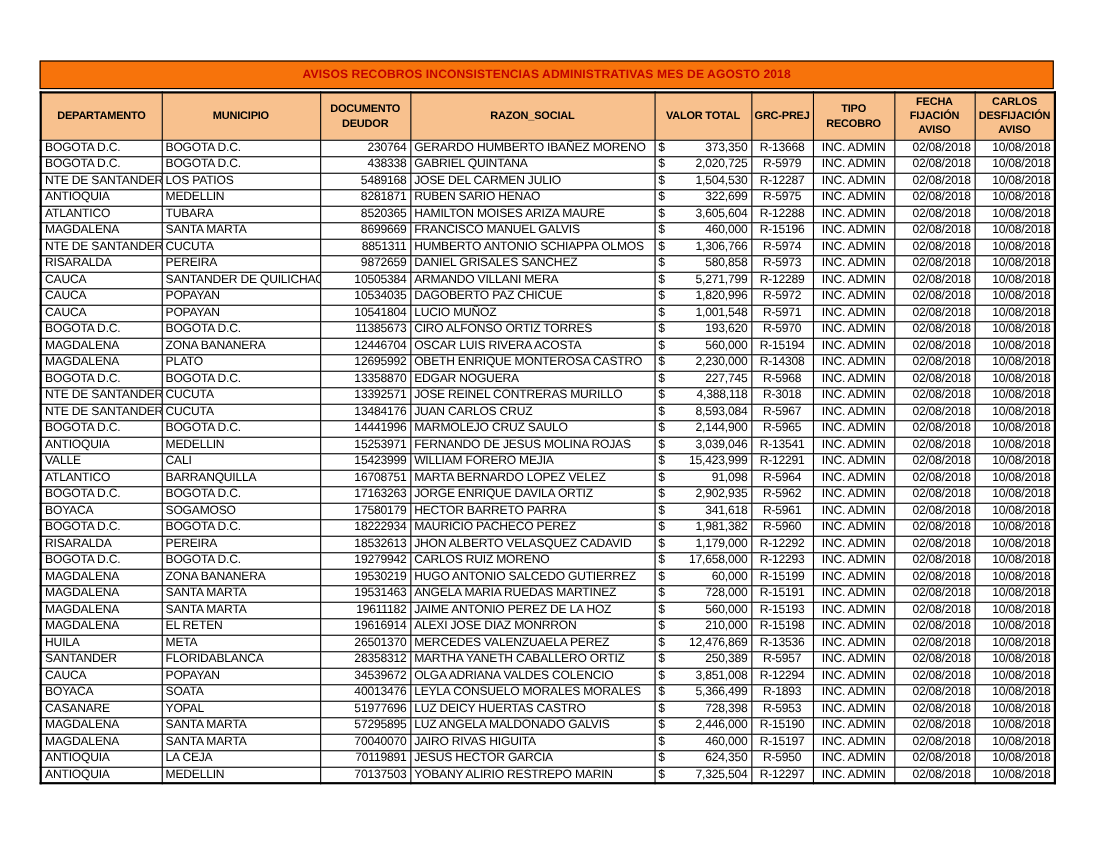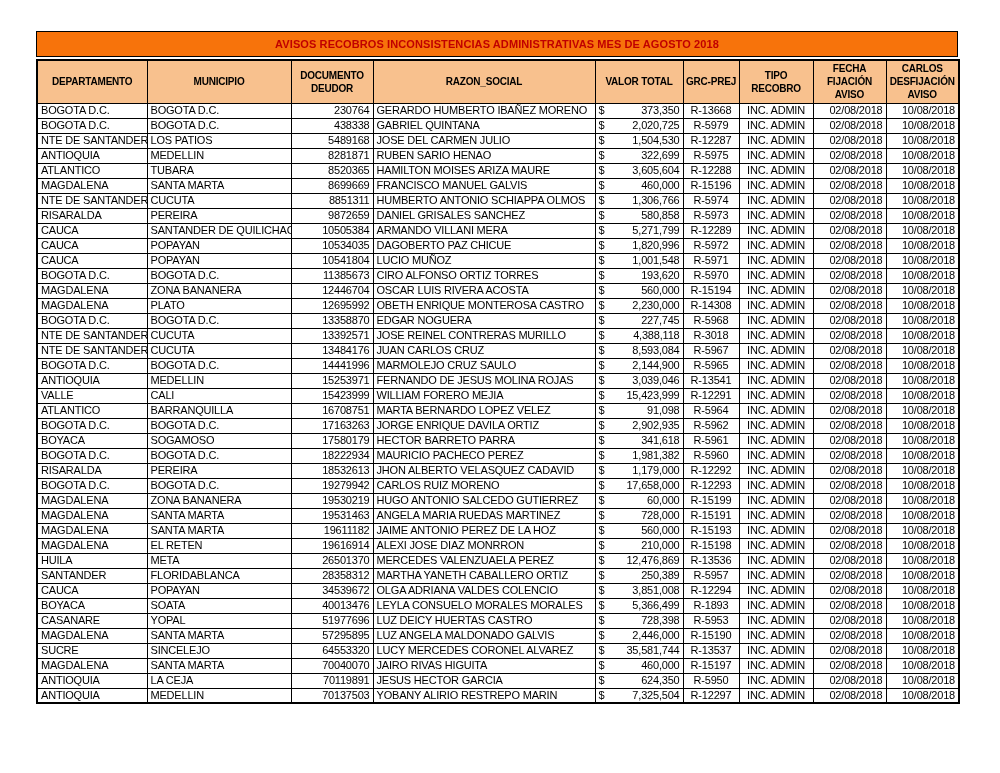--- a/index.html
+++ b/index.html
@@ -4,20 +4,21 @@
 <style>
   html,body{margin:0;padding:0;background:#ffffff;}
   body{width:1000px;height:773px;font-family:"Liberation Sans","DejaVu Sans",sans-serif;}
   .sheet{position:relative;width:1000px;height:773px;background:#fff;overflow:hidden;}
   .doc{position:absolute;left:36px;top:31px;width:922px;}
   .title-bar{
     box-sizing:border-box;width:922px;height:26px;
     border:1px solid #000;background:#F7730B;color:#C00000;
     font-weight:bold;font-size:11px;line-height:24px;text-align:center;
     letter-spacing:0.1px;
+    margin-top:24px;
   }
   .gap{height:2px;}
   table.grid{
     border-collapse:collapse;table-layout:fixed;width:922px;
     border:2px solid #000;
   }
   table.grid th{
     box-sizing:border-box;background:#F8C18E;border:1px solid #000;
     font-weight:bold;font-size:10px;line-height:1.3;letter-spacing:-0.2px;
     text-align:center;vertical-align:middle;height:43px;padding:1px 2px;color:#000;
@@ -638,36 +639,20 @@
                 <span>$</span>
                 <span>2,446,000</span>
               </div>
             </td>
             <td class="al-center">R-15190</td>
             <td class="al-center">INC. ADMIN</td>
             <td class="al-right">02/08/2018</td>
             <td class="al-right">10/08/2018</td>
           </tr>
           <tr>
-            <td class="al-left">SUCRE</td>
-            <td class="al-left">SINCELEJO</td>
-            <td class="al-right">64553320</td>
-            <td class="al-left">LUCY MERCEDES CORONEL ALVAREZ</td>
-            <td class="al-left">
-              <div class="money">
-                <span>$</span>
-                <span>35,581,744</span>
-              </div>
-            </td>
-            <td class="al-center">R-13537</td>
-            <td class="al-center">INC. ADMIN</td>
-            <td class="al-right">02/08/2018</td>
-            <td class="al-right">10/08/2018</td>
-          </tr>
-          <tr>
             <td class="al-left">MAGDALENA</td>
             <td class="al-left">SANTA MARTA</td>
             <td class="al-right">70040070</td>
             <td class="al-left">JAIRO RIVAS HIGUITA</td>
             <td class="al-left">
               <div class="money">
                 <span>$</span>
                 <span>460,000</span>
               </div>
             </td>

